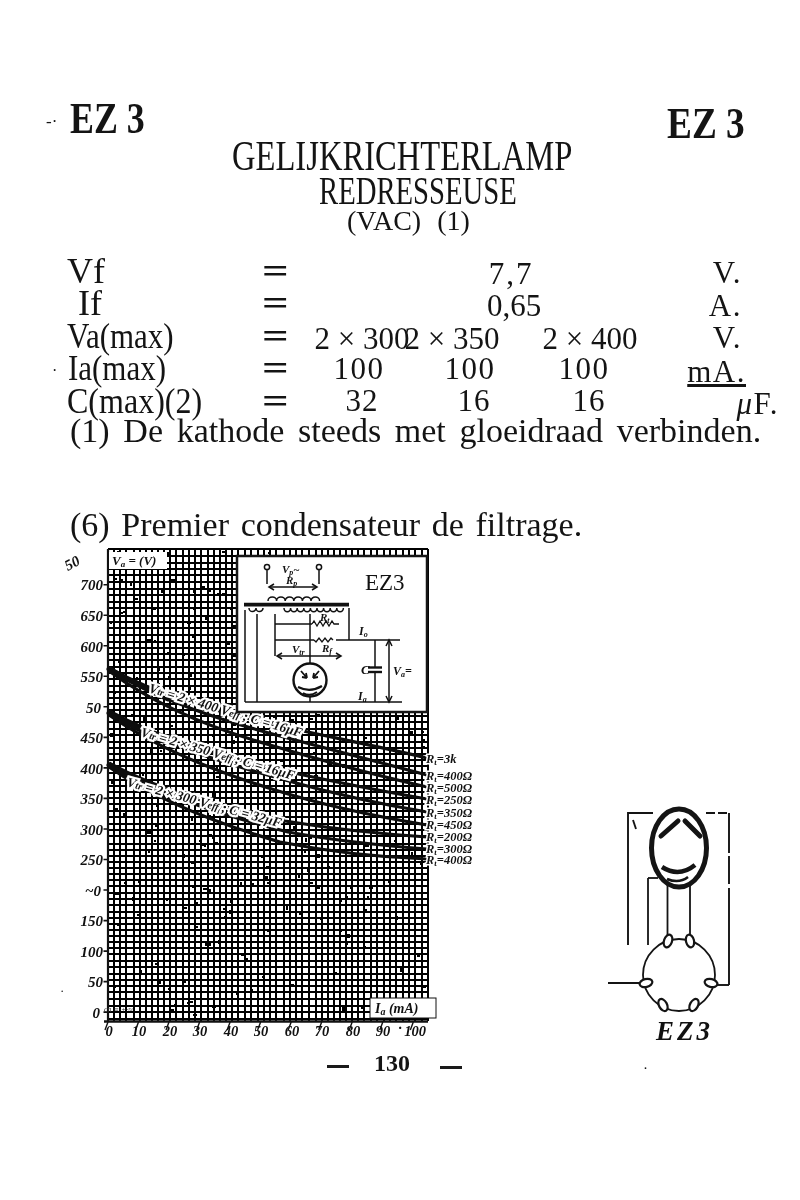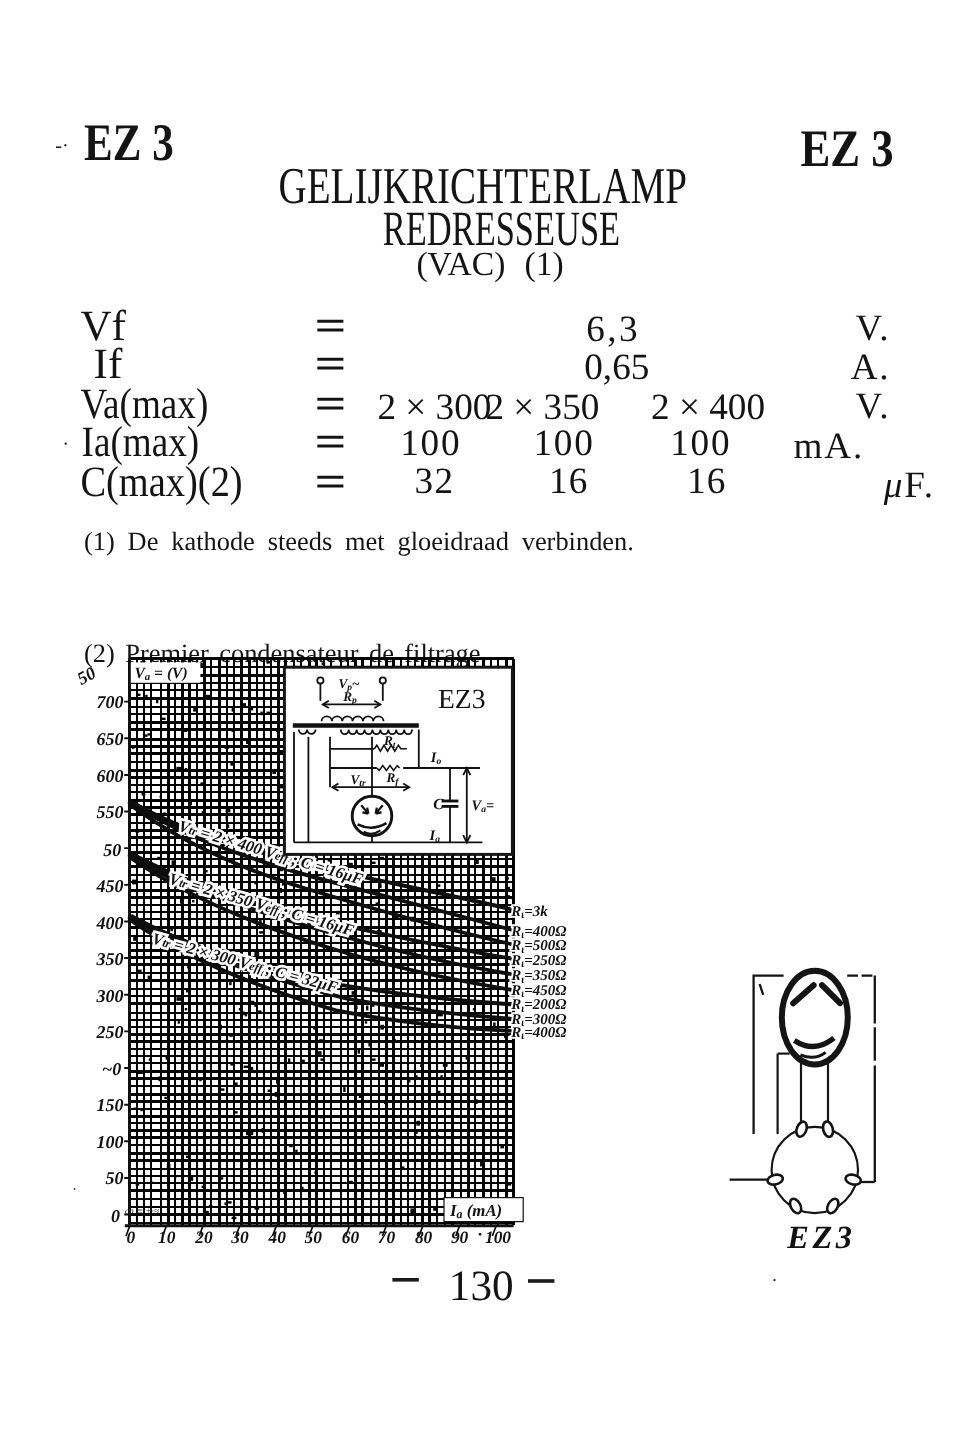--- a/index.html
+++ b/index.html
@@ -4,21 +4,21 @@
 <style>
 html,body{margin:0;padding:0;background:#fff;}
 #page{position:relative;width:800px;height:1200px;background:#fff;overflow:hidden;
   font-family:"Liberation Serif",serif;color:#141414;}
 .abs{position:absolute;white-space:nowrap;}
 .ez{font-weight:bold;font-size:44px;transform-origin:left top;}
 .lbl{font-size:36px;transform-origin:left top;}
 .eq{font-size:36px;font-weight:bold;transform-origin:left top;}
 .num{font-size:31px;}
 .unit{font-size:31px;letter-spacing:1.5px;}
-.fn{font-size:22px;margin-top:26px;}
+.fn{font-size:34px;}
 .cc{transform-origin:left top;}
 </style>
 </head>
 <body>
 <div id="page">
 
   <div class="abs ez" style="left:70px;top:93px;transform:scaleX(0.815);">EZ 3</div>
   <div class="abs ez" style="left:667px;top:98px;transform:scaleX(0.848);">EZ 3</div>
   <div class="abs" style="left:46px;top:112px;font-size:17px;">-·</div>
   <div class="abs" style="left:52px;top:362px;font-size:16px;">·</div>
@@ -32,43 +32,43 @@
   <div class="abs lbl" id="rVa" style="left:67px;top:315px;transform:scaleX(0.86);">Va(max)</div>
   <div class="abs lbl" id="rIa" style="left:68px;top:347px;transform:scaleX(0.86);">Ia(max)</div>
   <div class="abs lbl" id="rC" style="left:67px;top:380px;transform:scaleX(0.89);">C(max)(2)</div>
 
   <div class="abs eq" style="left:262px;top:250px;transform:scaleX(1.3);">=</div>
   <div class="abs eq" style="left:262px;top:282px;transform:scaleX(1.3);">=</div>
   <div class="abs eq" style="left:262px;top:315px;transform:scaleX(1.3);">=</div>
   <div class="abs eq" style="left:262px;top:347px;transform:scaleX(1.3);">=</div>
   <div class="abs eq" style="left:262px;top:380px;transform:scaleX(1.3);">=</div>
 
-  <div class="abs num" id="n63" style="left:511px;top:256px;transform:translateX(-50%);letter-spacing:2px;">6,3</div>
+  <div class="abs num" id="n63" style="left:511px;top:256px;transform:translateX(-50%);letter-spacing:2px;">7,7</div>
   <div class="abs num" id="n065" style="left:514px;top:288px;transform:translateX(-50%);">0,65</div>
 
   <div class="abs num" style="left:362px;top:321px;transform:translateX(-50%);">2 × 300</div>
   <div class="abs num" style="left:452px;top:321px;transform:translateX(-50%);">2 × 350</div>
   <div class="abs num" style="left:590px;top:321px;transform:translateX(-50%);">2 × 400</div>
 
   <div class="abs num" style="left:359px;top:351px;transform:translateX(-50%);letter-spacing:1.5px;">100</div>
   <div class="abs num" style="left:470px;top:351px;transform:translateX(-50%);letter-spacing:1.5px;">100</div>
   <div class="abs num" style="left:584px;top:351px;transform:translateX(-50%);letter-spacing:1.5px;">100</div>
 
   <div class="abs num" style="left:362px;top:383px;transform:translateX(-50%);letter-spacing:1px;">32</div>
   <div class="abs num" style="left:474px;top:383px;transform:translateX(-50%);letter-spacing:1px;">16</div>
   <div class="abs num" style="left:589px;top:383px;transform:translateX(-50%);letter-spacing:1px;">16</div>
 
   <div class="abs unit" style="left:742px;top:255px;transform:translateX(-100%);">V.</div>
   <div class="abs unit" style="left:742px;top:288px;transform:translateX(-100%);">A.</div>
   <div class="abs unit" style="left:742px;top:320px;transform:translateX(-100%);">V.</div>
-  <div class="abs unit" style="left:720px;top:354px;transform:translateX(-100%);">mA.</div>
+  <div class="abs unit" style="left:746px;top:354px;transform:translateX(-100%);text-decoration:underline;">mA.</div>
   <div class="abs unit" style="left:746px;top:386px;transform:translateX(-100%);margin-left:33px;"><i>μ</i>F.</div>
 
   <div class="abs fn" id="f1" style="left:70px;top:412px;word-spacing:5.2px;">(1) De kathode steeds met gloeidraad verbinden.</div>
-  <div class="abs fn" id="f4" style="left:70px;top:506px;word-spacing:3.2px;">(2) Premier condensateur de filtrage.</div>
+  <div class="abs fn" id="f4" style="left:70px;top:506px;word-spacing:3.2px;">(6) Premier condensateur de filtrage.</div>
 
   <div class="abs" id="chartbox" style="left:60px;top:540px;width:420px;height:515px;">
   <svg width="420" height="515" viewBox="0 0 420 515">
     <g id="gridarea">
       <g shape-rendering="crispEdges" stroke="#000" fill="none">
         <path d="M54 9V481 M60 9V481 M66 9V481 M74 9V481 M86 9V481 M92 9V481 M98 9V481 M104 9V481 M116 9V481 M123 9V481 M129 9V481 M135 9V481 M148 9V481 M154 9V481 M160 9V481 M166 9V481 M178 9V481 M185 9V481 M191 9V481 M198 9V481 M210 9V481 M216 9V481 M224 9V481 M230 9V481 M242 9V481 M249 9V481 M256 9V481 M262 9V481 M274 9V481 M280 9V481 M286 9V481 M292 9V481 M304 9V481 M311 9V481 M317 9V481 M324 9V481 M336 9V481 M343 9V481 M349 9V481 M355 9V481 M368 9V481 M48 16H368 M48 23H368 M48 29H368 M48 35H368 M48 49H368 M48 55H368 M48 62H368 M48 68H368 M48 82H368 M48 88H368 M48 95H368 M48 102H368 M48 114H368 M48 120H368 M48 127H368 M48 133H368 M48 146H368 M48 152H368 M48 158H368 M48 164H368 M48 176H368 M48 182H368 M48 189H368 M48 195H368 M48 208H368 M48 214H368 M48 220H368 M48 226H368 M48 240H368 M48 246H368 M48 252H368 M48 258H368 M48 271H368 M48 277H368 M48 284H368 M48 290H368 M48 304H368 M48 310H368 M48 316H368 M48 322H368 M48 334H368 M48 340H368 M48 346H368 M48 353H368 M48 365H368 M48 372H368 M48 378H368 M48 384H368 M48 396H368 M48 402H368 M48 408H368 M48 414H368 M48 427H368 M48 434H368 M48 440H368 M48 446H368 M48 459H368 M48 466H368 M48 472H368 M48 479H368" stroke-width="1.9"></path>
         <path d="M48 9V481 M80 9V481 M110 9V481 M141 9V481 M172 9V481 M204 9V481 M236 9V481 M268 9V481 M298 9V481 M330 9V481 M362 9V481 M48 9H368 M48 42H368 M48 76H368 M48 108H368 M48 139H368 M48 170H368 M48 202H368 M48 233H368 M48 264H368 M48 296H368 M48 328H368 M48 359H368 M48 390H368 M48 421H368 M48 452H368" stroke-width="2.5"></path>
       </g>
       <g fill="#000" stroke="none">
             <rect x="282" y="224" width="4" height="4"></rect>
@@ -520,16 +520,16 @@
         <ellipse cx="111" cy="188" rx="4" ry="6.5" transform="rotate(-76 111 188)"></ellipse>
         <ellipse cx="63" cy="210" rx="4" ry="6.5" transform="rotate(-28 63 210)"></ellipse>
         <ellipse cx="94" cy="210" rx="4" ry="6.5" transform="rotate(28 94 210)"></ellipse>
       </g>
     </g>
     <text x="56" y="245" font-family="Liberation Serif, serif" font-style="italic" font-weight="bold" font-size="27" letter-spacing="3" fill="#111">EZ3</text>
   </svg>
   </div>
 
   <div class="abs" style="left:327px;top:1065px;width:22px;height:3px;background:#1a1a1a;"></div>
-  <div class="abs" style="left:374px;top:1050px;font-size:36px;">130</div>
+  <div class="abs" style="left:374px;top:1050px;font-size:24px;font-weight:bold;">130</div>
   <div class="abs" style="left:440px;top:1066px;width:22px;height:3px;background:#1a1a1a;"></div>
   <div class="abs" style="left:643px;top:1060px;font-size:15px;">·</div>
 </div>
 
 </body></html>

